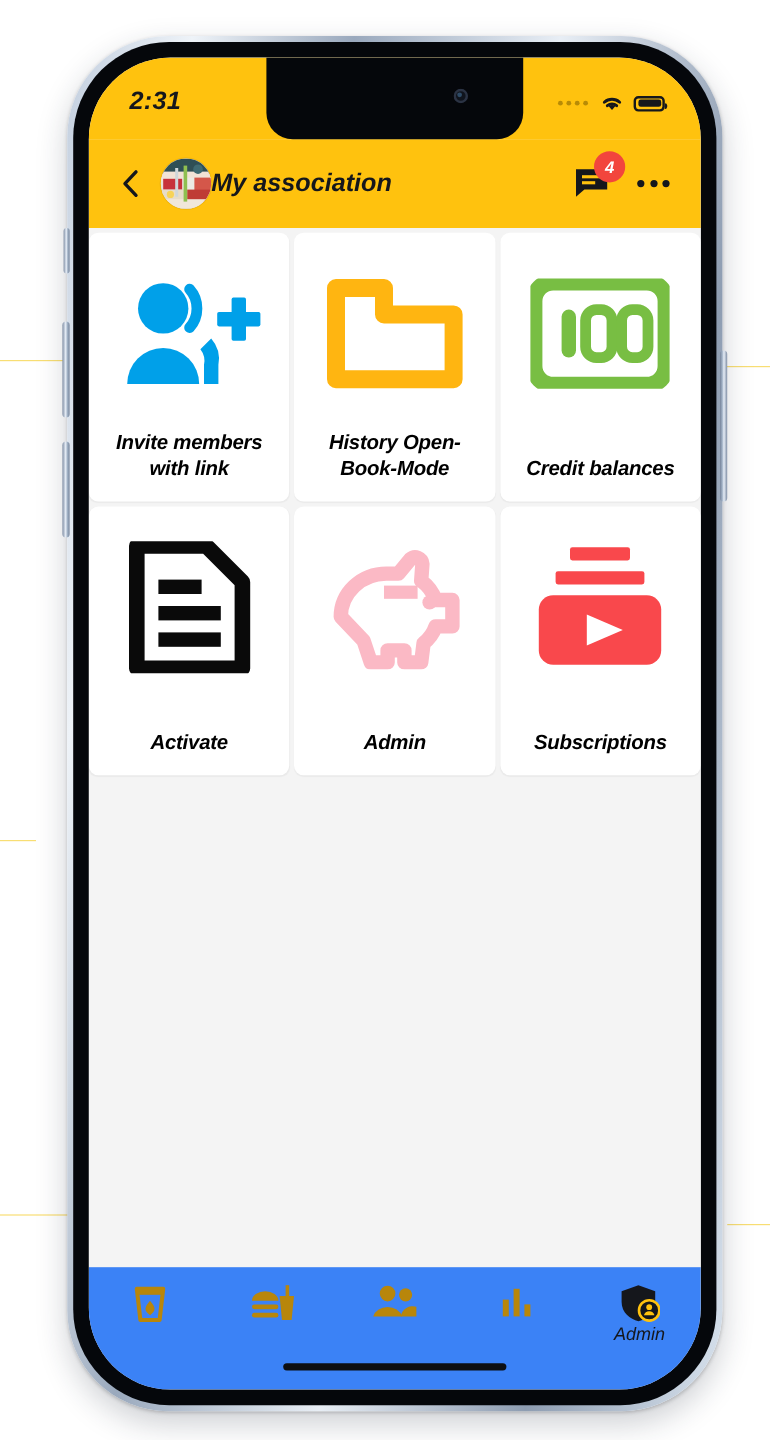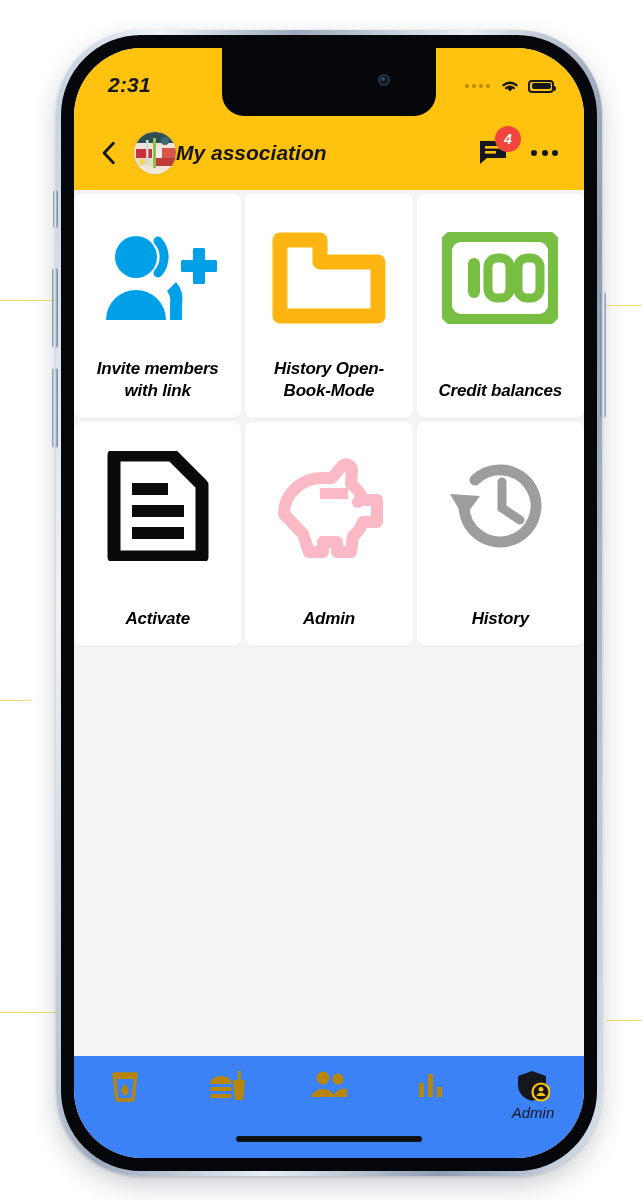--- a/index.html
+++ b/index.html
@@ -278,31 +278,32 @@
               <div class="iconbox">
                 <svg width="122" height="104" viewBox="0 0 122 104">
                   <path d="M16 60 a38 36 0 0 1 38 -36 h10 l10 -12 a6 6 0 0 1 10 4 l-1 14 a34 34 0 0 1 12 16 h14 v22 h-14 a30 30 0 0 1 -10 14 l-2 16 h-14 v-10 h-14 v10 h-14 l-6 -18 Z" fill="none" stroke="#FBB9C5" stroke-width="12" stroke-linejoin="round" stroke-linecap="round"></path>
                   <circle cx="90" cy="48" r="6" fill="#FBB9C5"></circle>
                   <rect x="52" y="34" width="28" height="11" fill="#FBB9C5"></rect>
                 </svg>
               </div>
               <div class="lbl">Admin</div>
             </div>
 
-
             <div class="card row3">
               <div class="iconbox">
-                <svg width="116" height="104" viewBox="0 0 116 104">
-                  <path d="M22 52 a36 36 0 1 0 11 -26" stroke="#9D9D9D" stroke-width="11" fill="none" stroke-linecap="round"></path>
-                  <path d="M8 40 L22 64 L38 42 Z" fill="#9D9D9D"></path>
-                  <path d="M60 28 v26 l18 12" stroke="#9D9D9D" stroke-width="9" fill="none" stroke-linecap="round"></path>
-                </svg>
-              </div>
-              <div class="lbl">History</div>
-            </div>
+                <svg width="114" height="108" viewBox="0 0 114 108">
+                  <rect x="32" y="4" width="50" height="11" rx="2" fill="#F9484C"></rect>
+                  <rect x="20" y="24" width="74" height="11" rx="2" fill="#F9484C"></rect>
+                  <rect x="6" y="44" width="102" height="58" rx="12" fill="#F9484C"></rect>
+                  <path d="M46 60 L76 73 L46 86 Z" fill="#ffffff"></path>
+                </svg>
+              </div>
+              <div class="lbl">Subscriptions</div>
+            </div>
+
 
 
           </div>
         </div>
 
         <div class="bottomnav">
 
           <div class="nav-item">
             <svg width="30" height="34" viewBox="0 0 30 34">
               <path d="M4 4 h22 l-3 26 H7 Z" fill="none" stroke="#B8860B" stroke-width="3.4" stroke-linejoin="round"></path>

